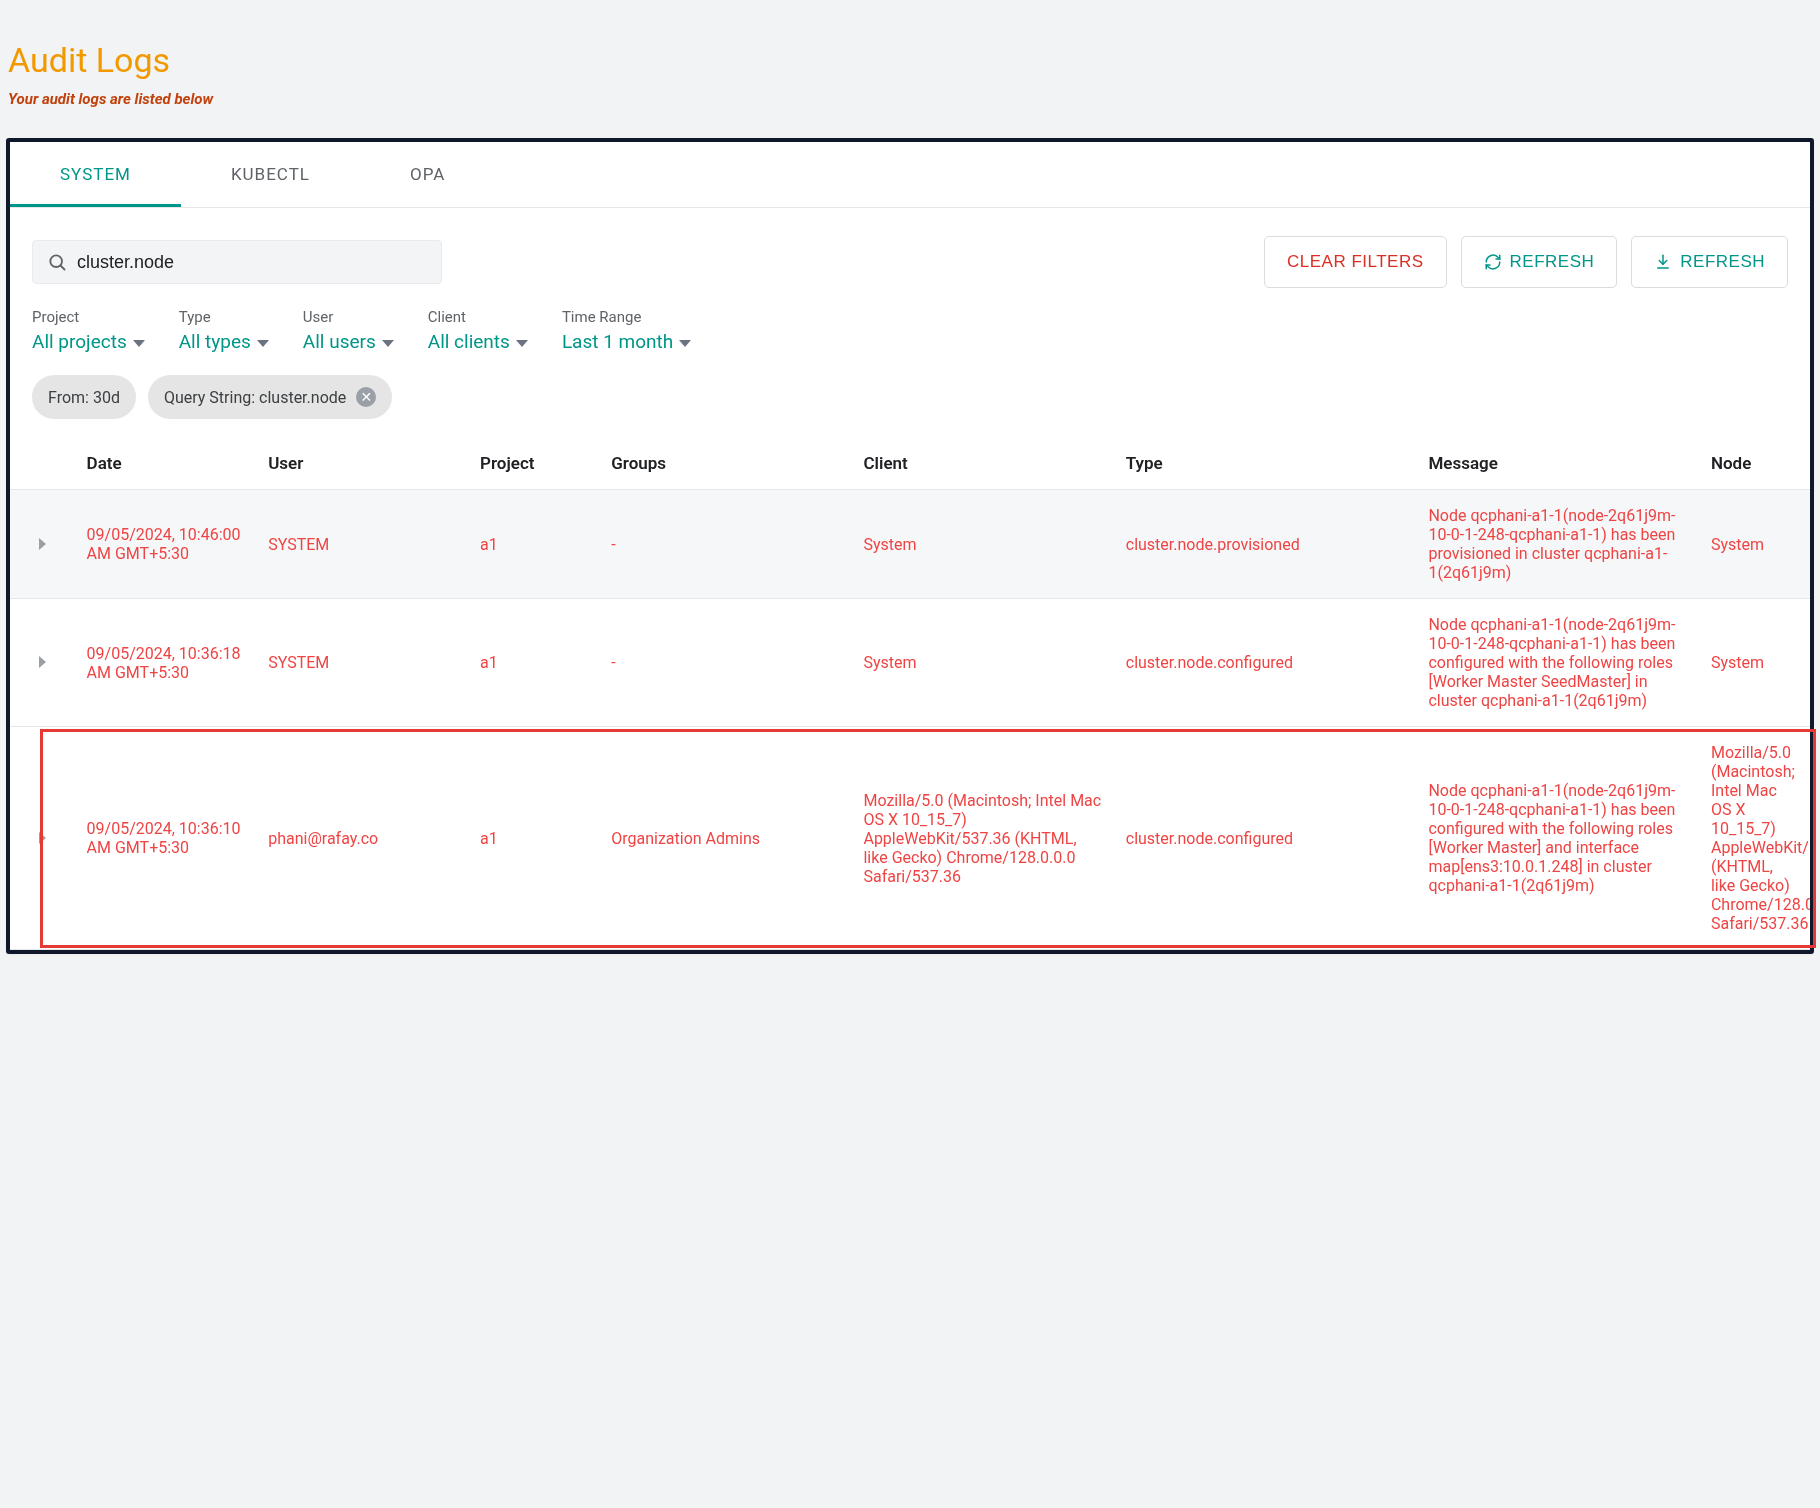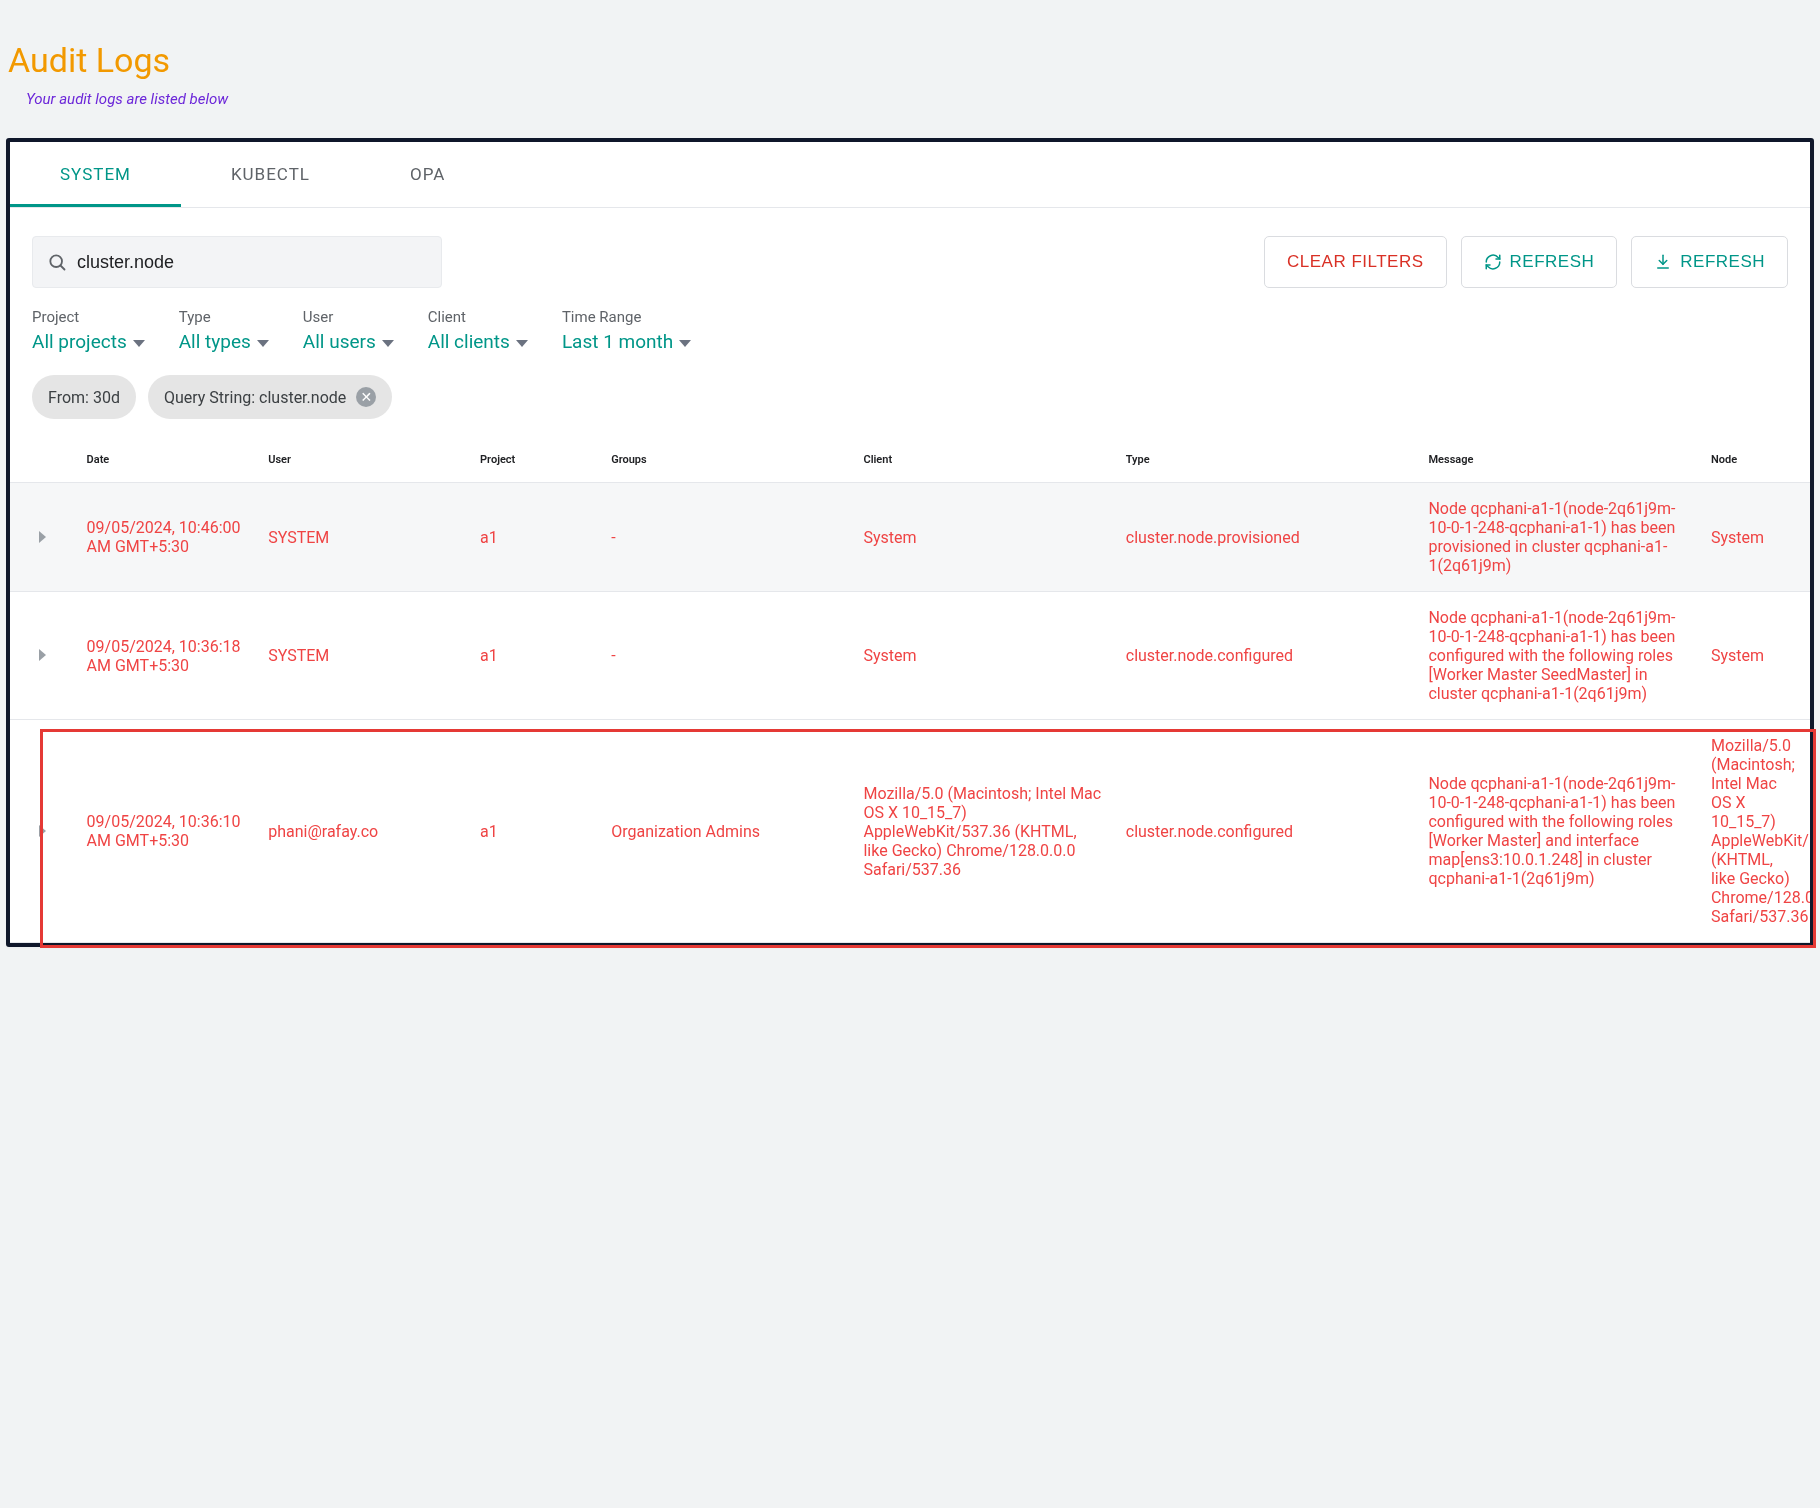--- a/index.html
+++ b/index.html
@@ -15,22 +15,23 @@
     background: #f1f3f4;
   }
   .page-title {
     font-size: 34px;
     font-weight: 400;
     color: #f29900;
     margin: 30px 0 10px 2px;
   }
   .page-subtitle {
     font-style: italic;
-    color: #6d28d9;
-    margin: 0 0 30px 20px;
+    color: #c2410c;
+    margin: 0 0 30px 2px;
+    font-weight: bold;
   }
   .card {
     background: #fff;
     border: 4px solid #0f172a;
     border-radius: 3px;
     box-shadow: 0 1px 2px rgba(0,0,0,0.03);
   }
   .tabs {
     display: flex;
     border-bottom: 1px solid #e5e7eb;
@@ -52,21 +53,21 @@
     align-items: center;
     padding: 28px 22px 14px 22px;
     gap: 14px;
   }
   .search-box {
     display: flex;
     align-items: center;
     background: #f3f4f6;
     border: 1px solid #e8eaed;
     border-radius: 4px;
-    height: 52px;
+    height: 44px;
     width: 410px;
     padding: 0 14px;
   }
   .search-box svg { flex: none; }
   .search-box input {
     border: none;
     outline: none;
     background: transparent;
     font-size: 18px;
     margin-left: 10px;
@@ -129,21 +130,21 @@
     font-size: 14px; line-height: 1;
   }
   table.audit {
     width: 100%;
     border-collapse: collapse;
     table-layout: fixed;
   }
   table.audit th {
     text-align: left;
     font-weight: 600;
-    font-size: 11px;
+    font-size: 17px;
     padding: 16px 12px;
     border-bottom: 1px solid #e5e7eb;
     color: #202124;
   }
   table.audit td {
     padding: 16px 12px;
     vertical-align: middle;
     border-bottom: 1px solid #e5e7eb;
     font-size: 16px;
     color: #ef4444;

